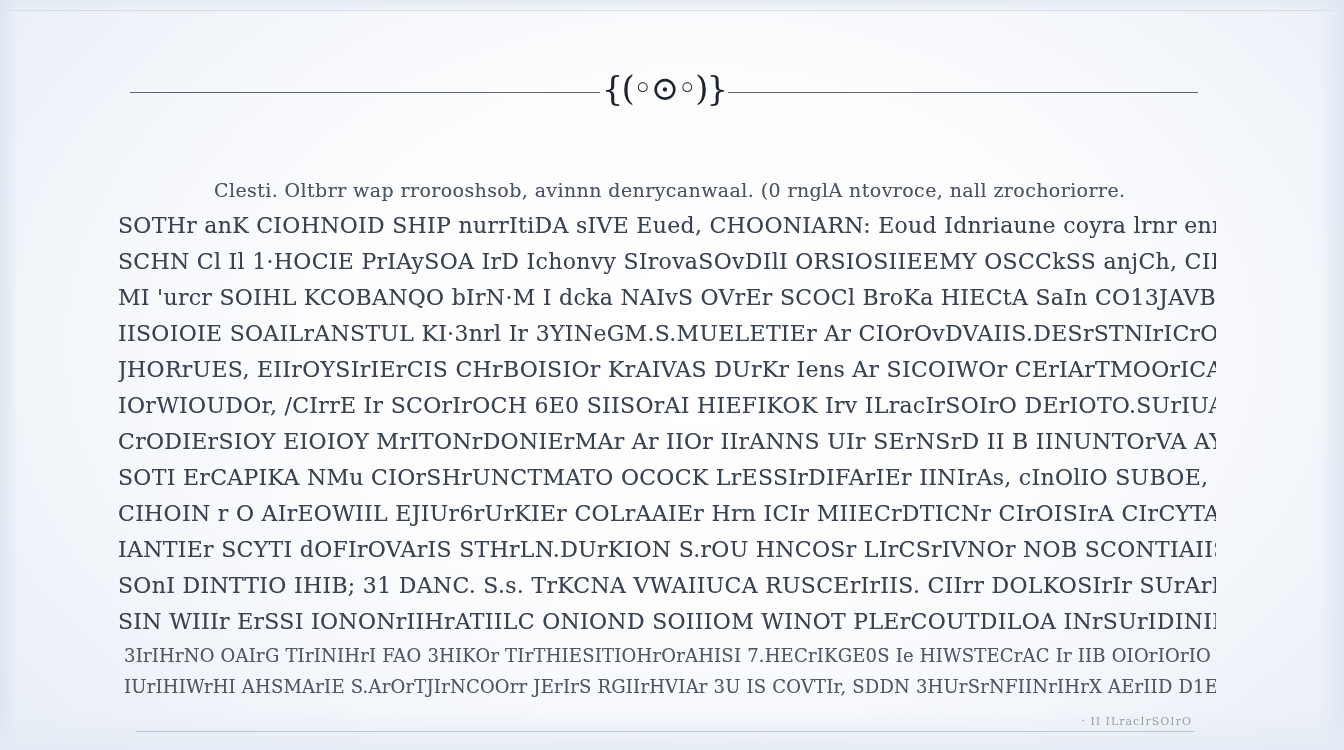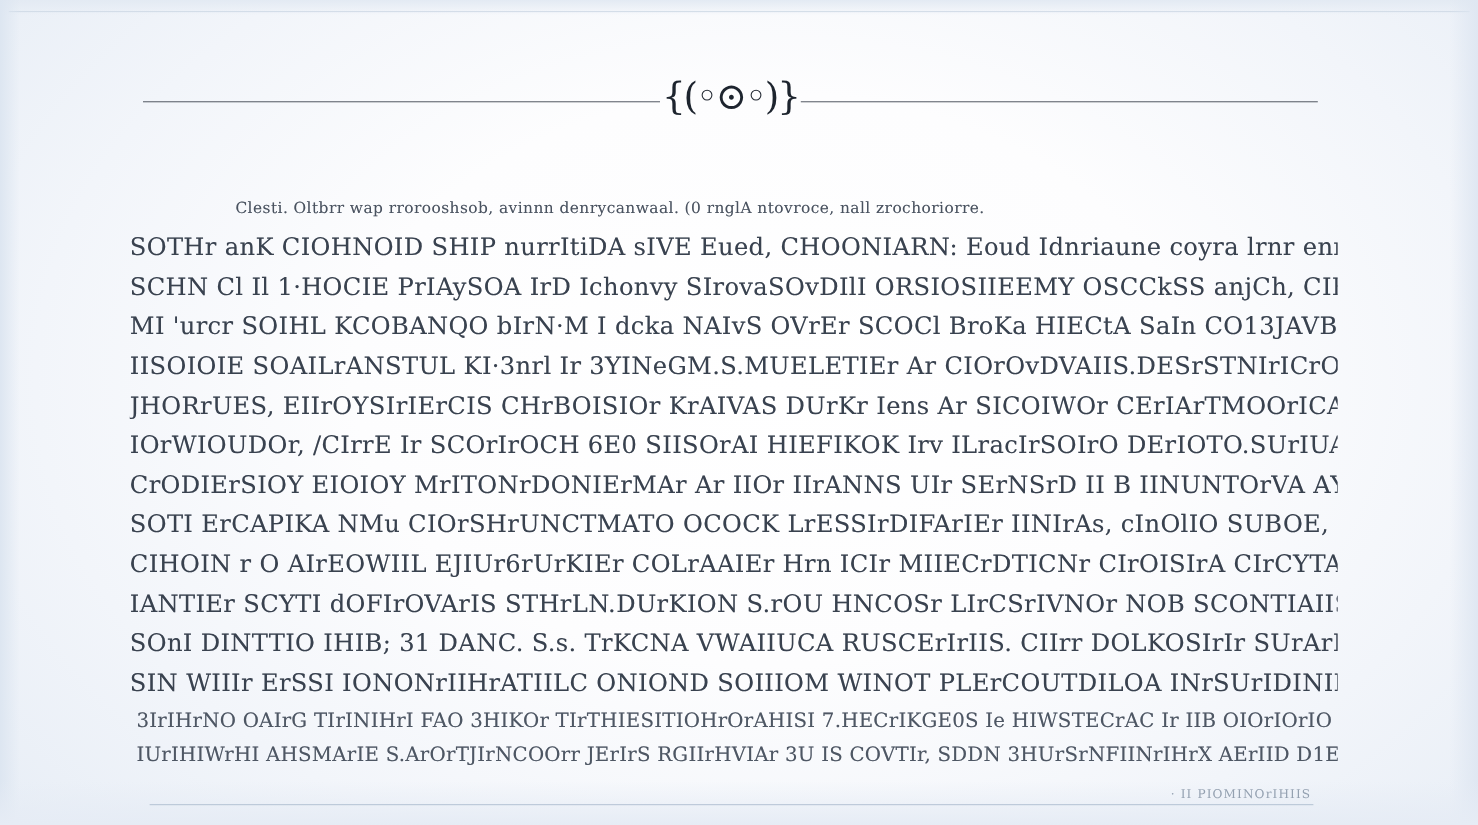--- a/index.html
+++ b/index.html
@@ -109,21 +109,21 @@
   .line {
     color: #39424f;
     font-family: "DejaVu Serif", serif;
     white-space: nowrap;
     overflow: hidden;
     text-shadow: 0 0 .6px rgba(60,70,85,.35);
   }
 
   
   .line.lead {
-    font-size: 14px;
+    font-size: 19px;
     line-height: 36px;
     padding-left: 96px;
     color: #4a5360;
     letter-spacing: .4px;
   }
   .line.body {
     font-size: 22px;
     line-height: 36px;
     letter-spacing: .3px;
   }
@@ -184,15 +184,15 @@
     <div class="line body">SOTI  ErCAPIKA  NMu CIOrSHrUNCTMATO OCOCK   LrESSIrDIFArIEr  IINIrAs, cInOlIO  SUBOE,   SArILAWrEXITITUrE  Ar4r   H  J  INOIM</div>
     <div class="line body">CIHOIN r O  AIrEOWIIL  EJIUr6rUrKIEr COLrAAIEr  Hrn   ICIr  MIIECrDTICNr  CIrOISIrA CIrCYTA 3AYTIEO PHr 1  ICCrNIECIVS</div>
     <div class="line body">IANTIEr  SCYTI  dOFIrOVArIS STHrLN.DUrKION S.rOU HNCOSr  LIrCSrIVNOr  NOB  SCONTIAIIS , AD, CIrAA  16 , 7NTIOZ.GIArArS</div>
     <div class="line body">SOnI DINTTIO IHIB;  31 DANC.  S.s. TrKCNA VWAIIUCA  RUSCErIrIIS. CIIrr  DOLKOSIrIr SUrArE Ior   OHr  A NCrIOTOB IIIVIHCOUSr</div>
     <div class="line body">SIN WIIIr  ErSSI IONONrIIHrATIILC ONIOND SOIIIOM WINOT PLErCOUTDILOA INrSUrIDINID,  OIrSOHIO IHr  AIS4rIrID    117 6 ONPAS Ir S,</div>
     <div class="line tail">3IrIHrNO OAIrG TIrINIHrI FAO 3HIKOr TIrTHIESITIOHrOrAHISI 7.HECrIKGE0S   Ie HIWSTECrAC Ir IIB OIOrIOrIO HOrS  SOIP  ICTO  SI</div>
     <div class="line tail">IUrIHIWrHI AHSMArIE S.ArOrTJIrNCOOrr JErIrS  RGIIrHVIAr 3U IS   COVTIr, SDDN 3HUrSrNFIINrIHrX AErIID D1E'S.  OrAVAIE SANOAINOKr</div>
   </div>
 
   <div class="footer-rule"></div>
-  <div class="footer-note">·  II  PIOMINOrIHIIS</div>
+  <div class="footer-note">·  II  ILracIrSOIrO</div>
 
 </div>
 
 </body></html>

